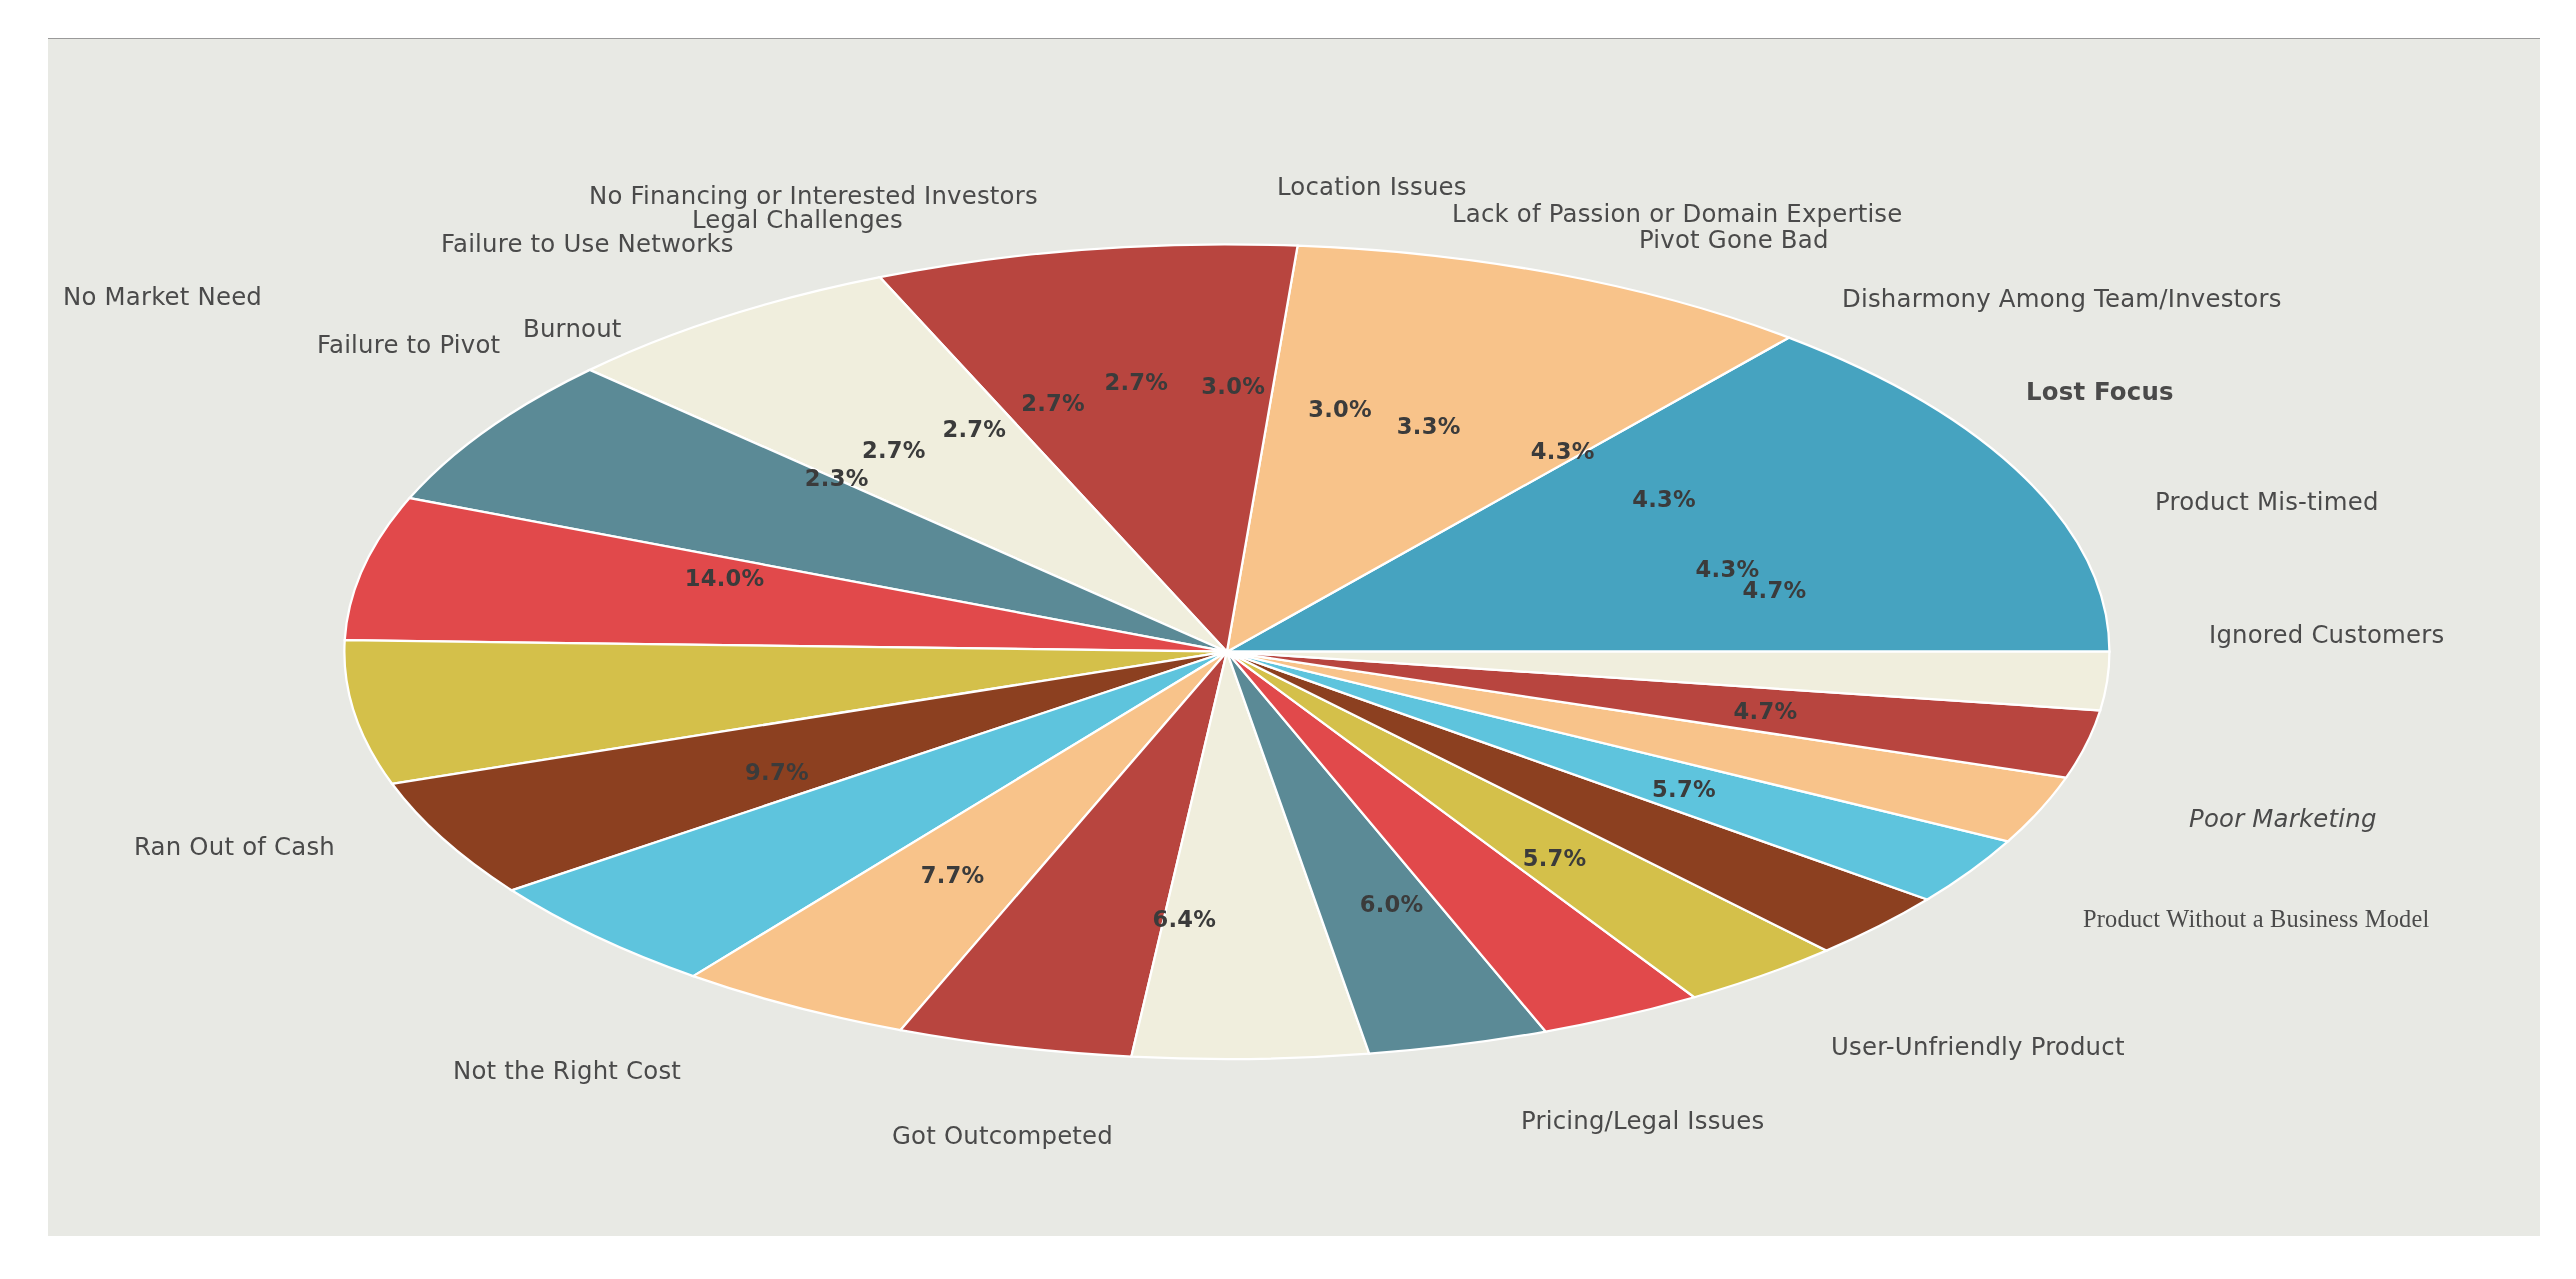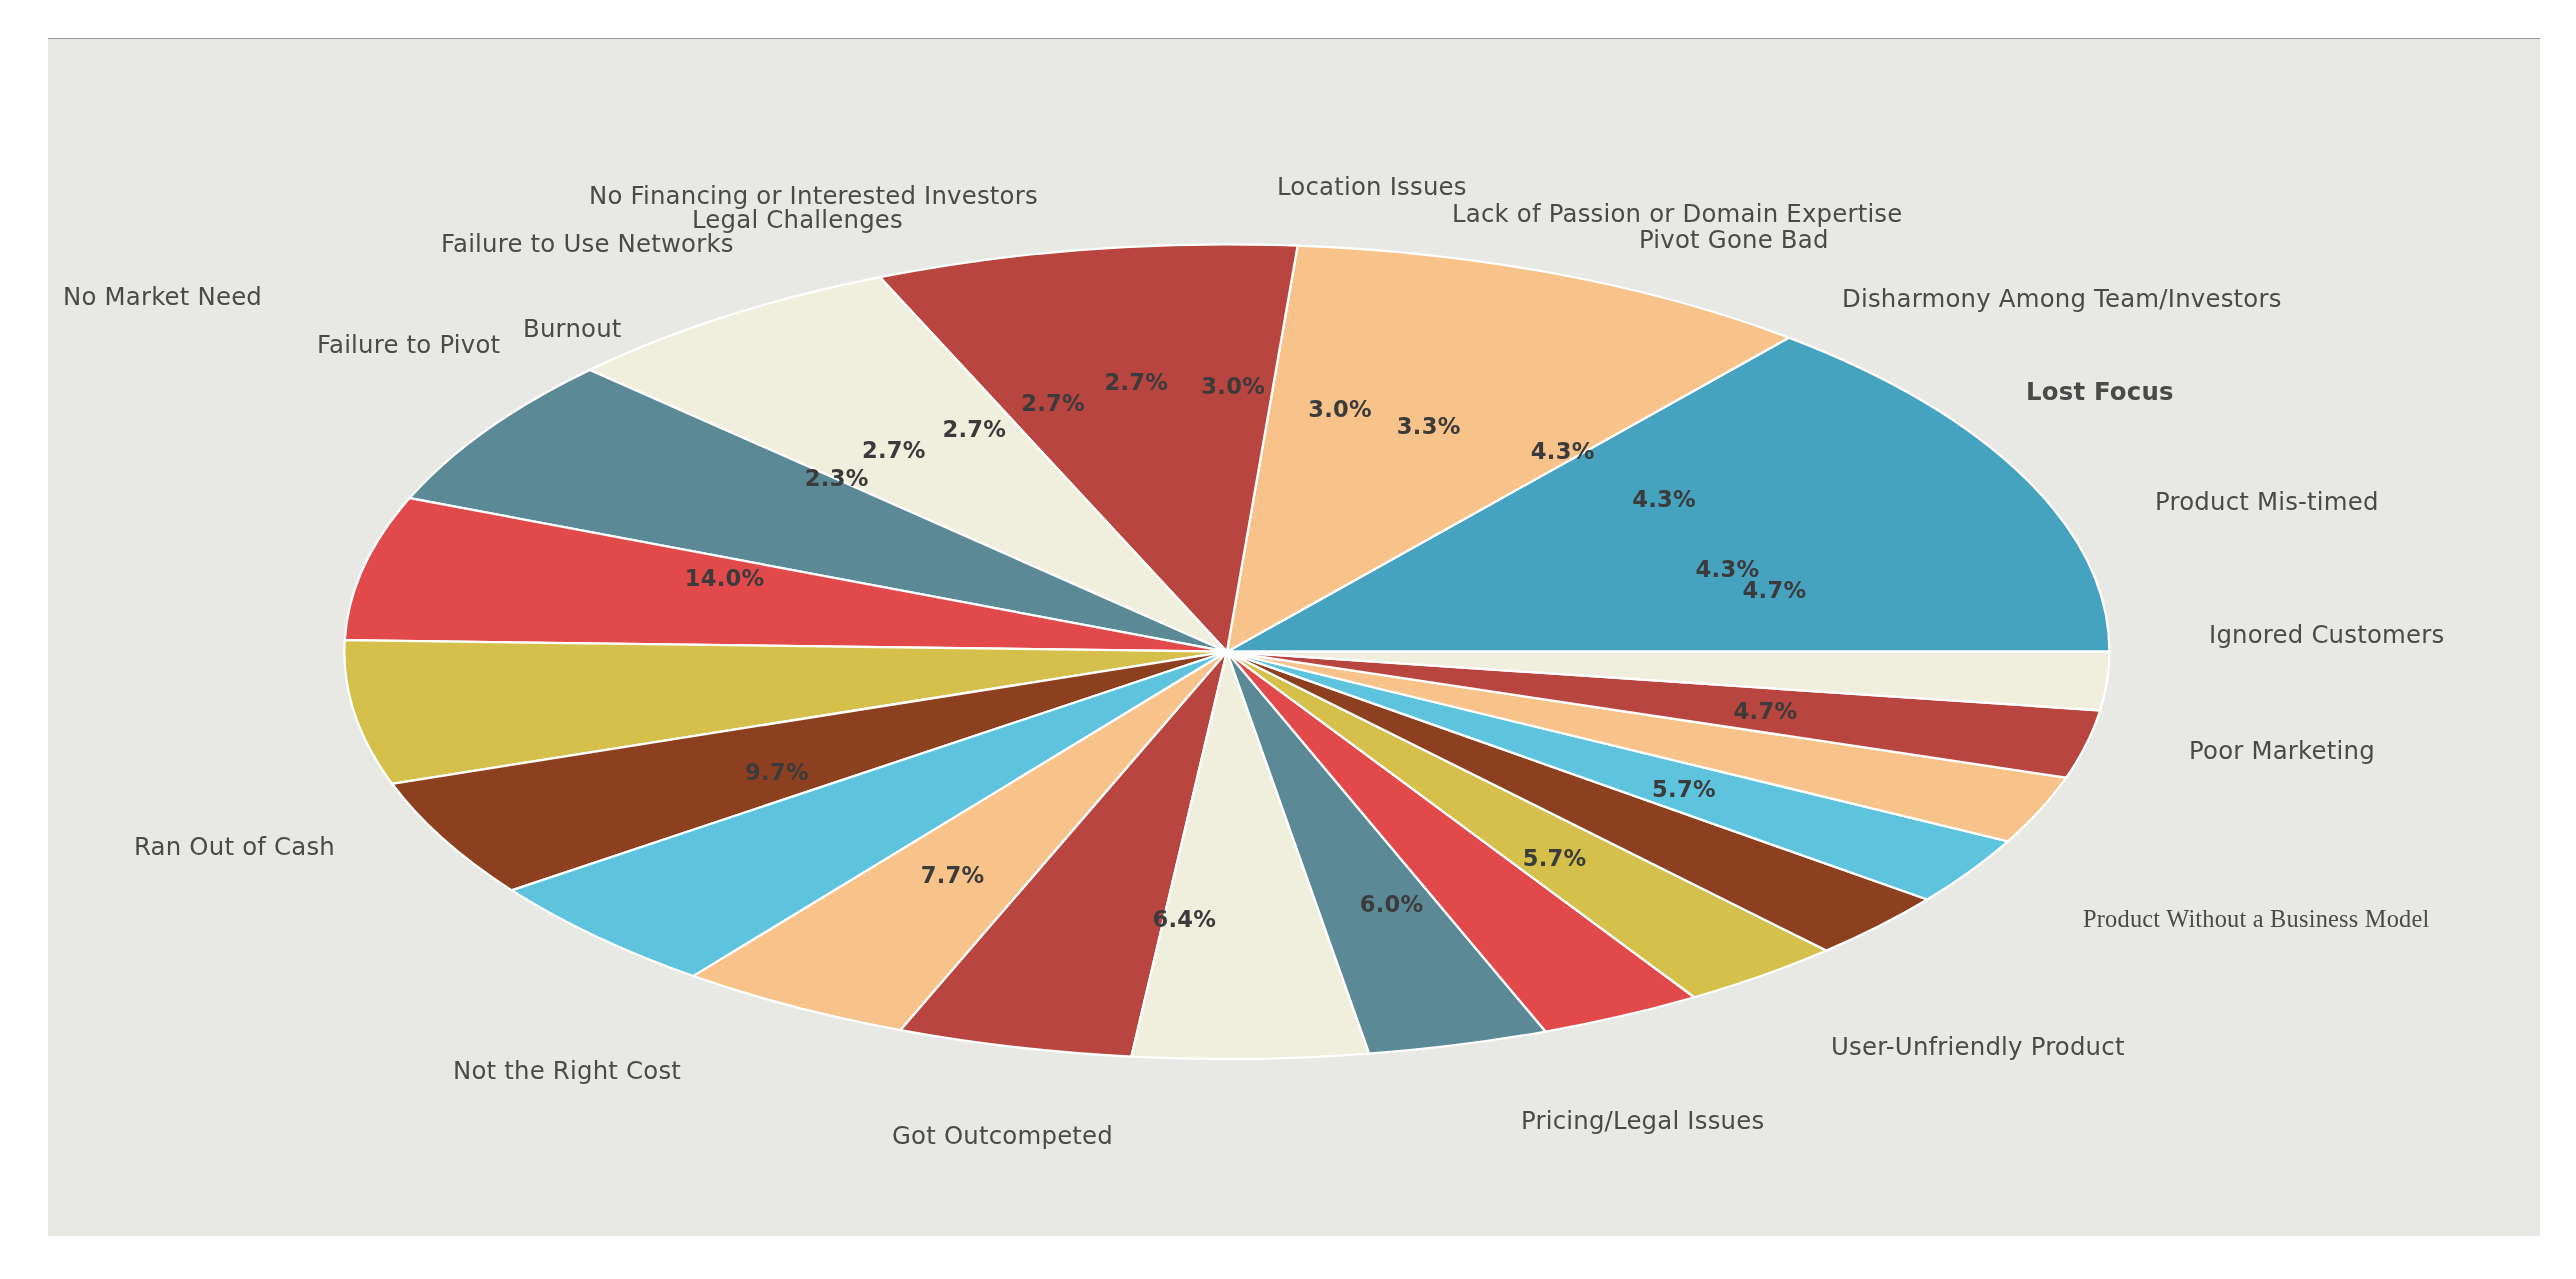--- a/index.html
+++ b/index.html
@@ -69,21 +69,21 @@
         </g>
     </svg>
     <div id="catlabels">
         <div class="catlabel" style="left: 63px; top: 282px;">No Market Need</div>
         <div class="catlabel" style="left: 134px; top: 832px;">Ran Out of Cash</div>
         <div class="catlabel" style="left: 453px; top: 1056px;">Not the Right Cost</div>
         <div class="catlabel" style="left: 892px; top: 1121px;">Got Outcompeted</div>
         <div class="catlabel" style="left: 1521px; top: 1106px;">Pricing/Legal Issues</div>
         <div class="catlabel" style="left: 1831px; top: 1032px;">User-Unfriendly Product</div>
         <div class="catlabel" style="left: 2083px; top: 905px; font-family: Liberation Serif, serif;">Product Without a Business Model</div>
-        <div class="catlabel" style="left: 2189px; top: 736px;">Poor Marketing</div>
+        <div class="catlabel" style="left: 2189px; top: 804px; font-style: italic;">Poor Marketing</div>
         <div class="catlabel" style="left: 2209px; top: 620px;">Ignored Customers</div>
         <div class="catlabel" style="left: 2155px; top: 487px;">Product Mis-timed</div>
         <div class="catlabel" style="left: 2026px; top: 377px; font-weight: bold;">Lost Focus</div>
         <div class="catlabel" style="left: 1842px; top: 284px;">Disharmony Among Team/Investors</div>
         <div class="catlabel" style="left: 1639px; top: 225px;">Pivot Gone Bad</div>
         <div class="catlabel" style="left: 1452px; top: 192px; margin-top: 7px;">Lack of Passion or Domain Expertise</div>
         <div class="catlabel" style="left: 1270px; top: 172px; margin-left: 7px;">Location Issues</div>
         <div class="catlabel" style="left: 692px; top: 205px;">Legal Challenges</div>
         <div class="catlabel" style="left: 589px; top: 181px;">No Financing or Interested Investors</div>
         <div class="catlabel" style="left: 441px; top: 229px;">Failure to Use Networks</div>

